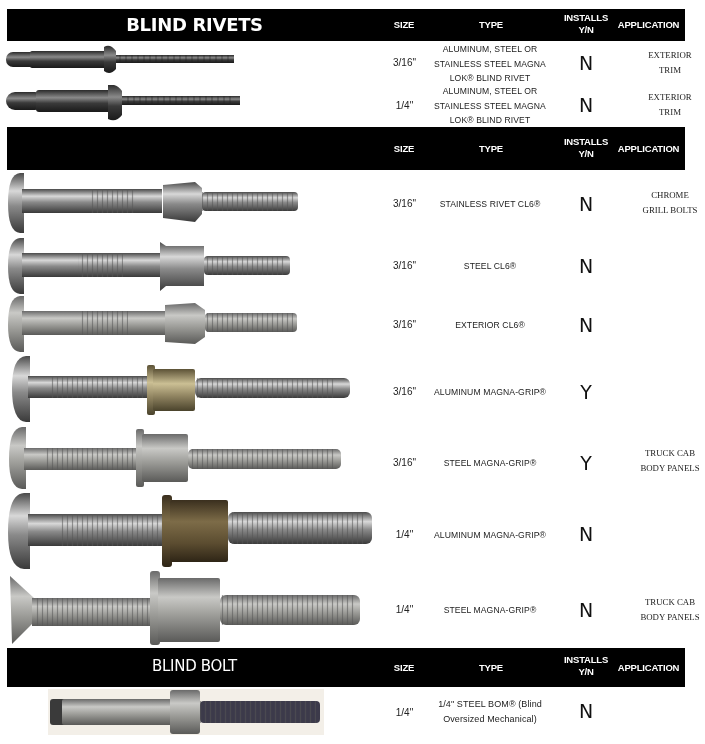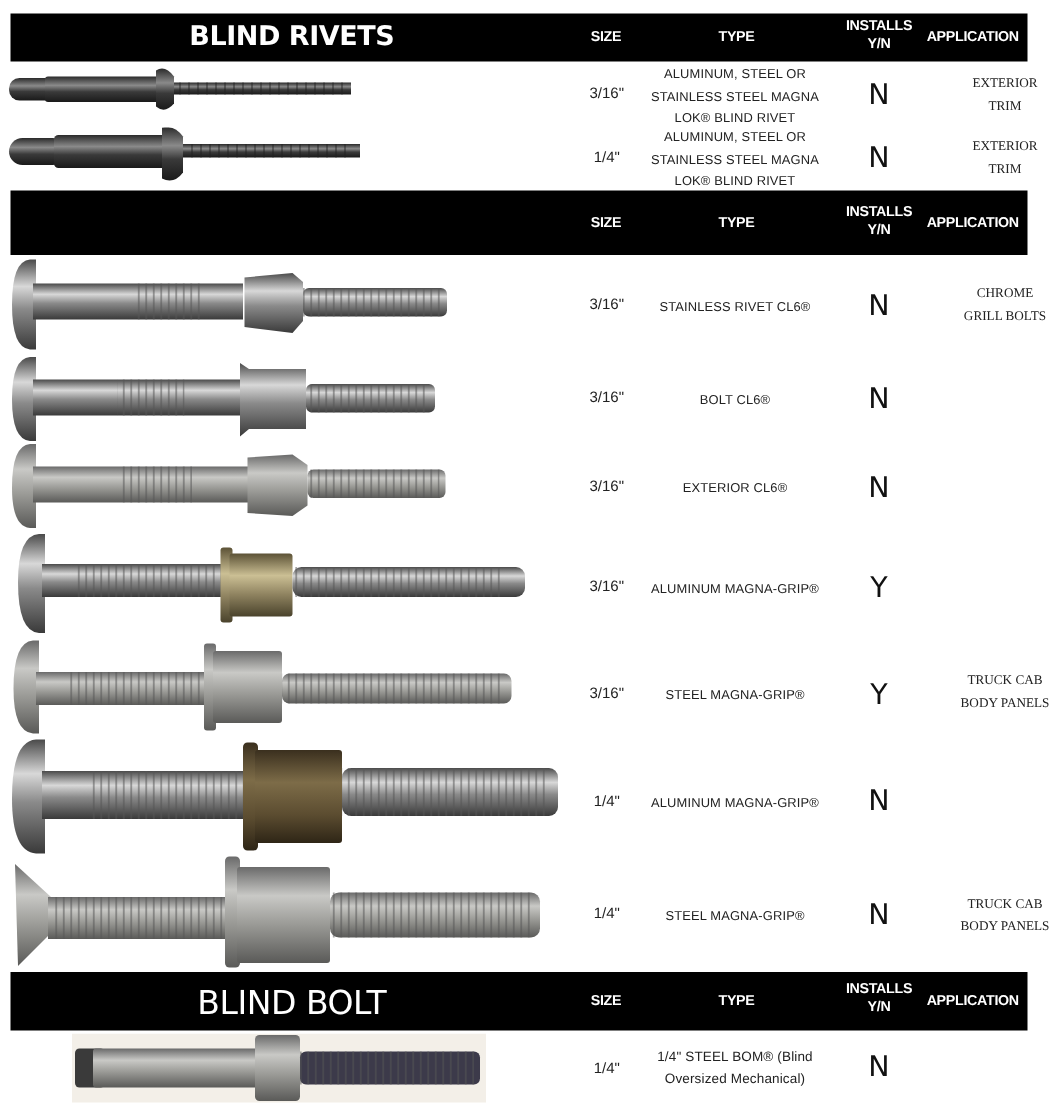--- a/index.html
+++ b/index.html
@@ -195,21 +195,21 @@
 <div class="row" style="top:236px;height:60px;">
   <svg width="310" height="60" style="left:0;top:0;">
     <path d="M8 30 Q8 3 20 2 L24 2 L24 58 L20 58 Q8 57 8 30 Z" fill="url(#gsteel)"></path>
     <rect x="22" y="17" width="140" height="24" fill="url(#gsteel)"></rect>
     <rect x="78" y="17" width="45" height="24" fill="url(#thread)"></rect>
     <path d="M160 6 L166 10 L204 10 L204 50 L166 50 L160 55 Z" fill="url(#gsteel)"></path>
     <rect x="204" y="20" width="86" height="19" rx="4" fill="url(#gsteel)"></rect>
     <rect x="204" y="20" width="82" height="19" fill="url(#thread)"></rect>
   </svg>
   <div class="cell size" style="top:24px;">3/16"</div>
-  <div class="cell type" style="top:23px;">BOLT CL6®</div>
+  <div class="cell type" style="top:23px;">STEEL CL6®</div>
   <div class="cell inst" style="top:19px;">N</div>
 </div>
 
 <div class="row" style="top:296px;height:58px;">
   <svg width="310" height="58" style="left:0;top:0;">
     <path d="M8 29 Q8 1 20 0 L24 0 L24 56 L20 56 Q8 55 8 29 Z" fill="url(#galu)"></path>
     <rect x="22" y="15" width="145" height="24" fill="url(#galu)"></rect>
     <rect x="80" y="15" width="48" height="24" fill="url(#thread)"></rect>
     <path d="M165 9 L195 7 L205 14 L205 41 L195 48 L165 46 Z" fill="url(#galu)"></path>
     <rect x="205" y="17" width="92" height="19" rx="4" fill="url(#galu)"></rect>
@@ -282,21 +282,21 @@
   <div class="cell size" style="top:34px;">1/4"</div>
   <div class="cell type" style="top:33px;">STEEL MAGNA-GRIP®</div>
   <div class="cell inst" style="top:29px;">N</div>
   <div class="cell app" style="top:25px;">
     <div>TRUCK CAB</div>
     <div>BODY PANELS</div>
   </div>
 </div>
 
 <div class="bar" style="top:648px;height:39px;">
-  <div class="title" style="top:9px;font-size:22px;">BLIND BOLT</div>
+  <div class="title" style="top:9px;font-size:15px;">BLIND BOLT</div>
   <div class="hcol" style="left:377px;width:40px;top:14px;">SIZE</div>
   <div class="hcol" style="left:422px;width:124px;top:14px;">TYPE</div>
   <div class="hcol" style="left:553px;width:52px;top:6px;">
     <div>INSTALLS</div>
     <div>Y/N</div>
   </div>
   <div class="hcol" style="left:605px;width:73px;top:14px;">APPLICATION</div>
 </div>
 
 <div class="row" style="top:687px;height:57px;">

